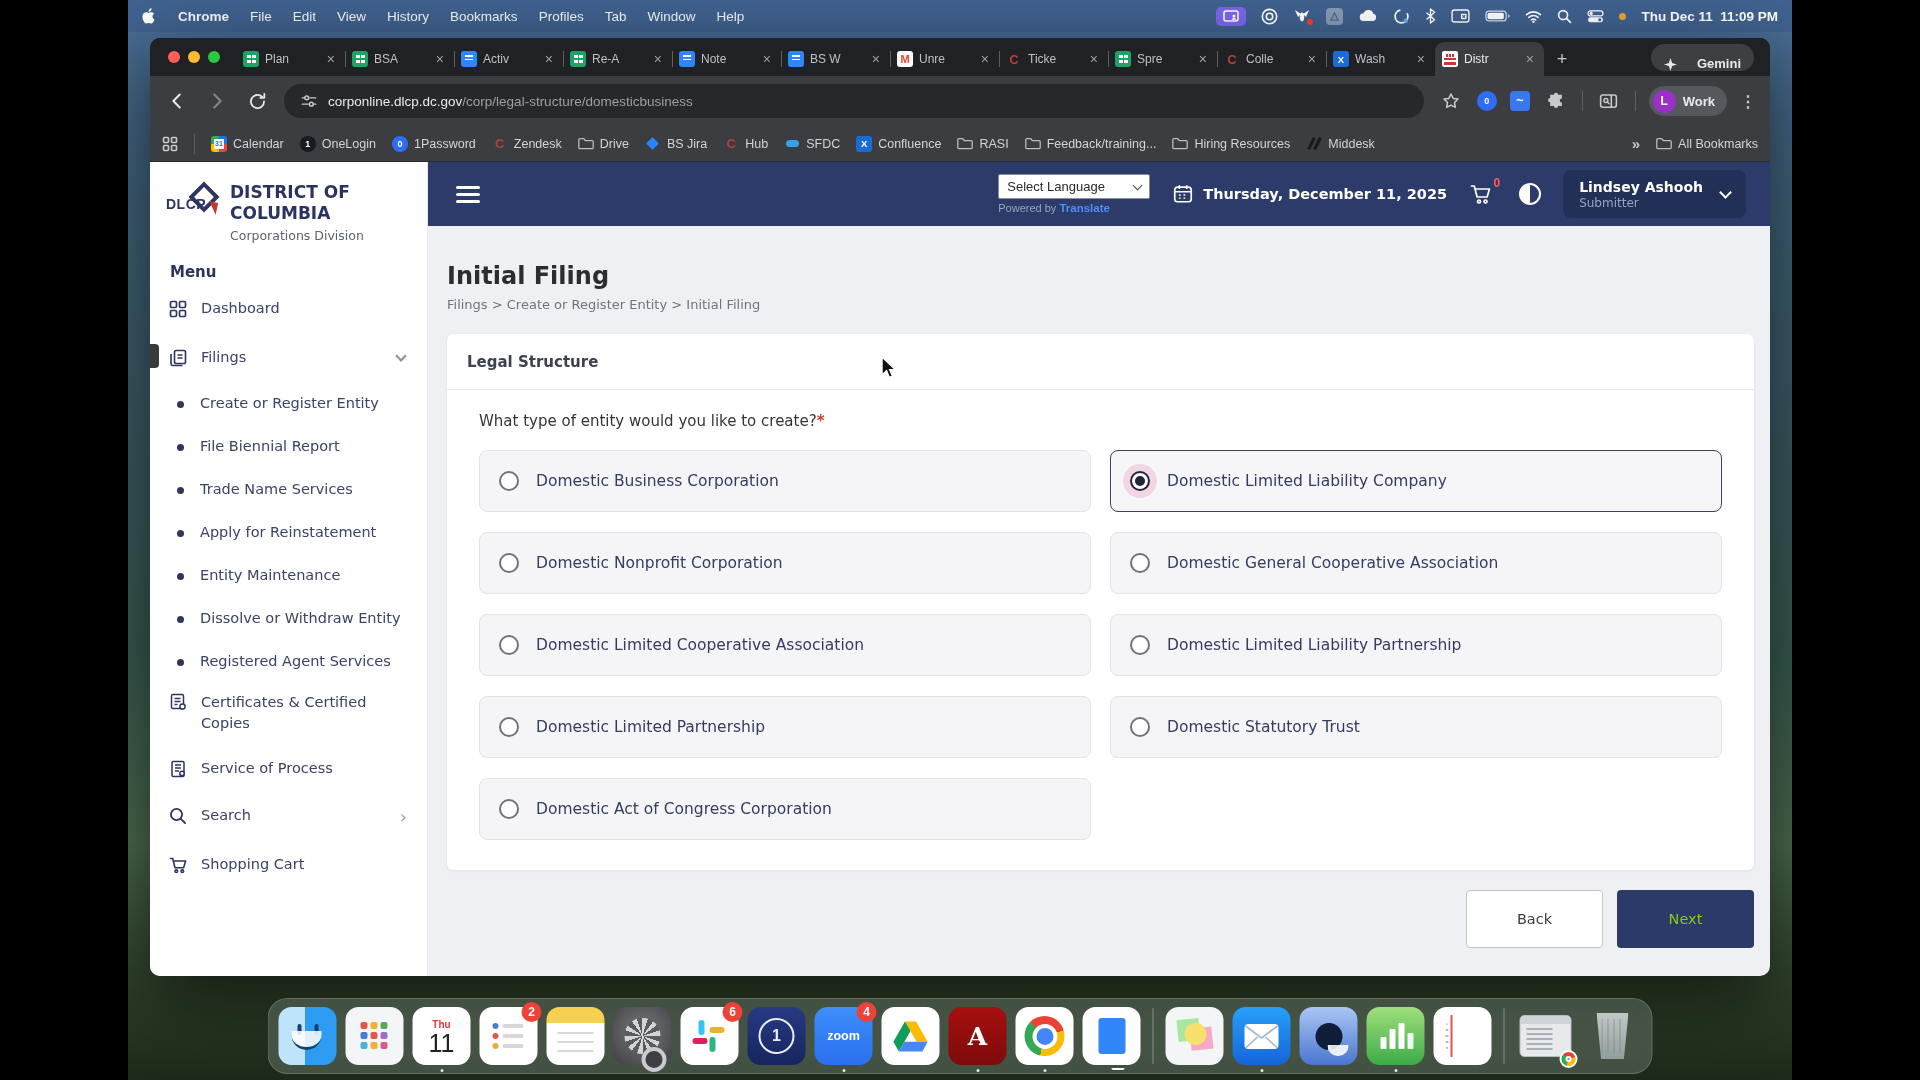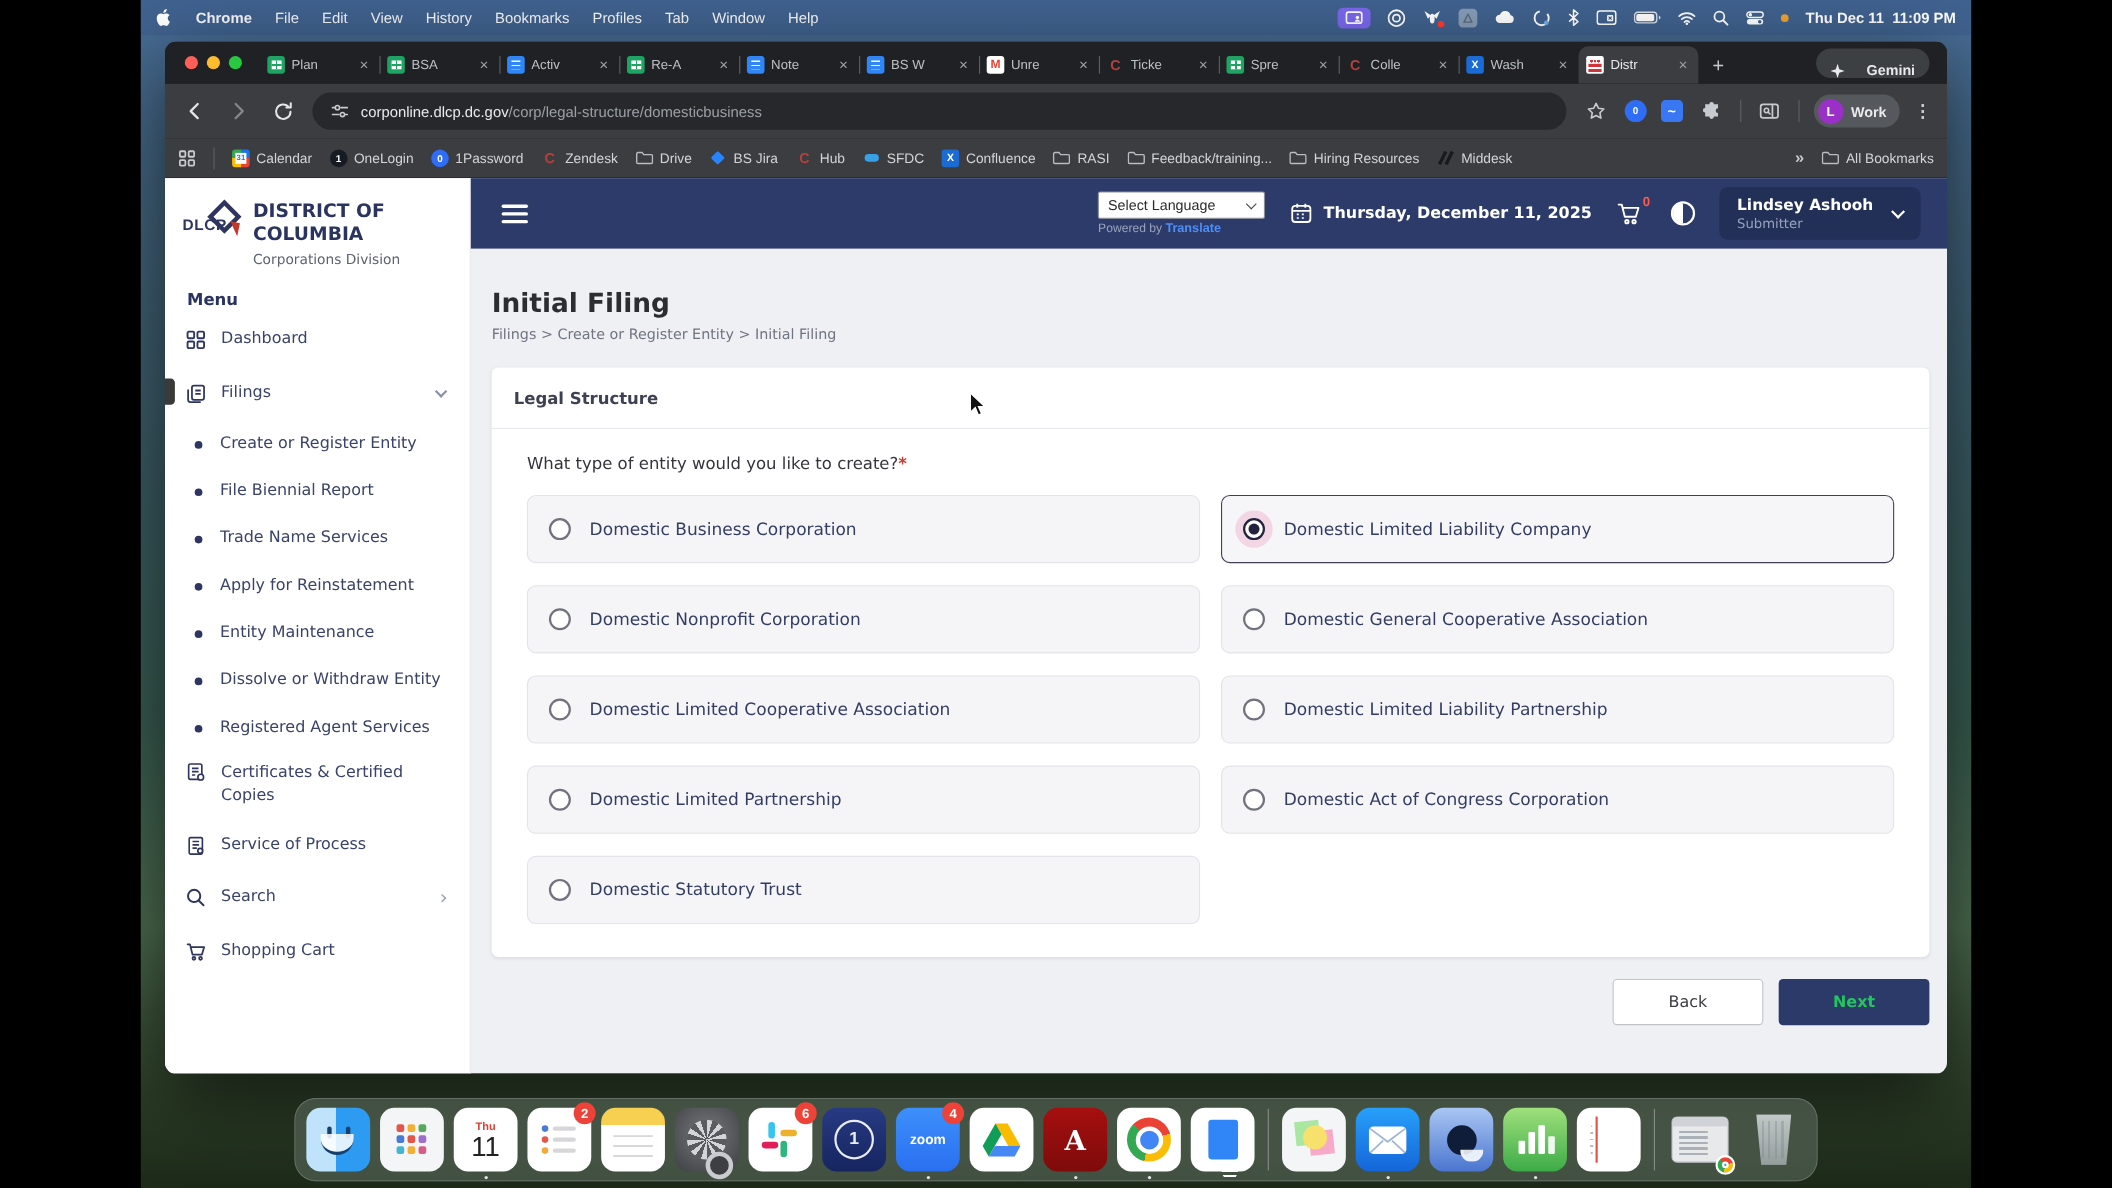--- a/index.html
+++ b/index.html
@@ -132,23 +132,23 @@
   .question{font-size:15px;color:#34343a;margin-bottom:20px}
   .req{color:#d23b2f;font-weight:700}
   .optgrid{display:grid;grid-template-columns:1fr 1fr;gap:20px 19px}
   .opt{height:62px;background:#f5f5f7;border:1px solid #e3e3e8;border-radius:8px;display:flex;align-items:center;gap:17px;padding:0 19px;cursor:pointer}
   .opt.selected{border:1.5px solid #3f3f57;background:#f6f5f7}
   .radio{width:20px;height:20px;border-radius:50%;border:2px solid #72727e;background:#fff;flex:none;position:relative}
   .opt.selected .radio{border-color:#23233f;box-shadow:0 0 0 7px #f3d6e4}
   .opt.selected .radio::after{content:"";position:absolute;inset:3px;border-radius:50%;background:#23233f}
   .olabel{font-size:15.5px;font-weight:500;color:#333d63}
   .btnrow{display:flex;justify-content:flex-end;gap:14px;margin-top:20px}
-  .btn{width:137px;height:42px;border-radius:4px;display:flex;align-items:center;justify-content:center;font-size:14.5px;font-family:"DejaVu Sans",sans-serif}
+  .btn{width:137px;height:58px;border-radius:4px;display:flex;align-items:center;justify-content:center;font-size:14.5px;font-family:"DejaVu Sans",sans-serif}
   .btn-back{background:#fff;border:1px solid #c3c4ca;color:#3c3c42}
-  .btn-next{background:#2b3a69;color:#22c55e;font-weight:700}
+  .btn-next{background:#2b3a69;color:#84cc16;font-weight:400}
   .notch{position:absolute;left:0;top:182px;width:9px;height:24px;background:#3a3a3a;border-radius:0 4px 4px 0}
   .cursor{position:absolute;left:726px;top:193px;z-index:50}
   
   .dock{position:absolute;left:50%;transform:translateX(-50%);bottom:6px;height:76px;background:rgba(160,180,170,.28);border:1px solid rgba(255,255,255,.18);border-radius:20px;display:flex;align-items:center;gap:9px;padding:0 10px;backdrop-filter:blur(6px)}
   .tile{width:58px;height:58px;border-radius:13px;position:relative;flex:none;display:flex;align-items:center;justify-content:center}
   .run::after{content:"";position:absolute;bottom:-7px;left:50%;margin-left:-1.5px;width:3px;height:3px;border-radius:50%;background:rgba(255,255,255,.85)}
   .badge{position:absolute;top:-5px;right:-4px;min-width:20px;height:20px;border-radius:10px;background:#ec4237;color:#fff;font-size:12px;font-weight:700;display:flex;align-items:center;justify-content:center;padding:0 5px;z-index:3}
   .dsep{width:1px;height:56px;background:rgba(255,255,255,.35);margin:0 3px}
   .t-finder{background:linear-gradient(90deg,#bfe3fb 0 46%,#2e9bf2 46%)}
   .t-finder::before{content:"";position:absolute;left:19px;top:17px;width:4px;height:11px;border-radius:2px;background:#14416e;box-shadow:17px 0 0 #14416e}
@@ -734,25 +734,25 @@
                 <div class="opt">
                     <span class="radio"></span>
                     <span class="olabel">Domestic Limited Liability Partnership</span>
                   </div>
                 <div class="opt">
                     <span class="radio"></span>
                     <span class="olabel">Domestic Limited Partnership</span>
                   </div>
                 <div class="opt">
                     <span class="radio"></span>
-                    <span class="olabel">Domestic Act of Congress Corporation</span>
+                    <span class="olabel">Domestic Statutory Trust</span>
                   </div>
                 <div class="opt">
                     <span class="radio"></span>
-                    <span class="olabel">Domestic Statutory Trust</span>
+                    <span class="olabel">Domestic Act of Congress Corporation</span>
                   </div>
               </div>
             </div>
           </div>
 
           <div class="btnrow">
             <div class="btn btn-back">Back</div>
             <div class="btn btn-next">Next</div>
           </div>
         </div>

